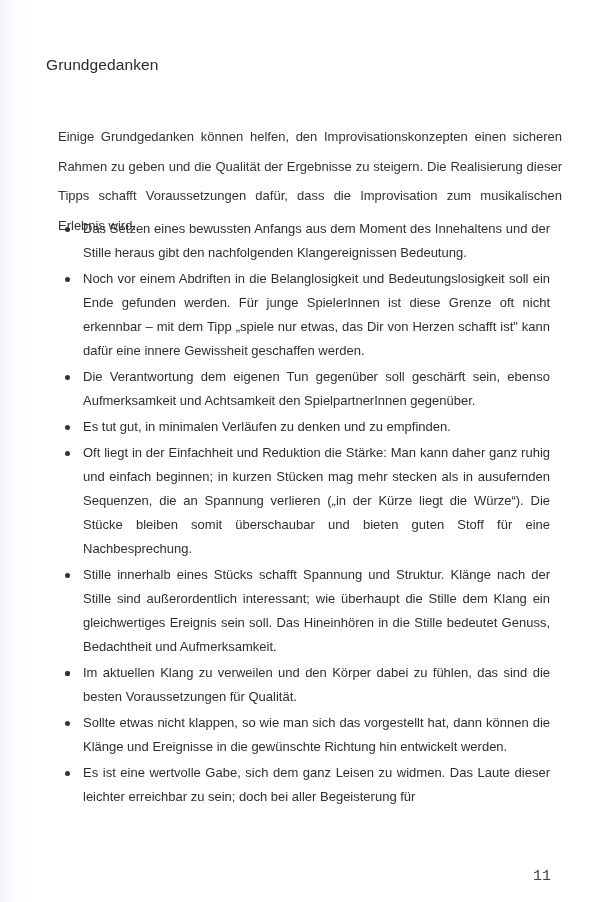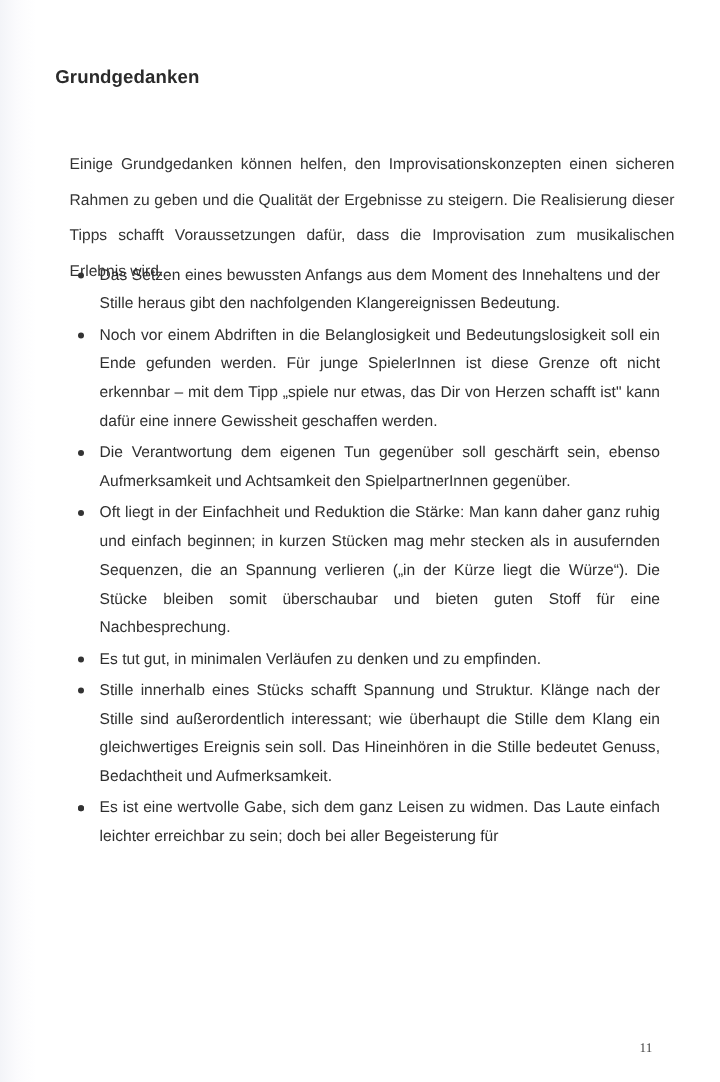--- a/index.html
+++ b/index.html
@@ -20,21 +20,21 @@
       left: 0; top: 0;
       width: 600px; height: 902px;
       background: linear-gradient(to right, #f3f4f8 0px, #fbfbfd 14px, #ffffff 30px, #ffffff 100%);
     }
     .heading {
       position: absolute;
       left: 46px;
       top: 56px;
       margin: 0;
       font-size: 15.5px;
-      font-weight: bold;
+      font-weight: normal;
       color: #2b2b2b;
       letter-spacing: 0.1px;
     }
     .intro {
       position: absolute;
       left: 46px;
       top: 110px;
       width: 504px;
       margin: 12px;
       font-size: 13px;
@@ -67,22 +67,22 @@
       top: 10px;
       width: 5px;
       height: 5px;
       border-radius: 50%;
       background: #333;
     }
     .page-number {
       position: absolute;
       left: 533px;
       top: 868px;
-      font-family: Liberation Serif, serif;
-      font-size: 11px;
+      font-family: Liberation Mono, monospace;
+      font-size: 15px;
       color: #444;
     }
   </style>
 </head>
 <body>
 
 <div class="page">
   <h2 class="heading">Grundgedanken</h2>
   <p class="intro">Einige Grundgedanken können helfen, den Improvisationskonzepten einen sicheren Rahmen zu geben und die Qualität der Ergebnisse zu steigern. Die Realisierung dieser Tipps schafft Voraussetzungen dafür, dass die Improvisation zum musikalischen Erlebnis wird.</p>
 
@@ -94,33 +94,41 @@
     <li class="bullet-item">
       <span class="bullet-dot"></span>
       <span>Noch vor einem Abdriften in die Belanglosigkeit und Bedeutungslosigkeit soll ein Ende gefunden werden. Für junge SpielerInnen ist diese Grenze oft nicht erkennbar – mit dem Tipp „spiele nur etwas, das Dir von Herzen schafft ist" kann dafür eine innere Gewissheit geschaffen werden.</span>
     </li>
     <li class="bullet-item">
       <span class="bullet-dot"></span>
       <span>Die Verantwortung dem eigenen Tun gegenüber soll geschärft sein, ebenso Aufmerksamkeit und Achtsamkeit den SpielpartnerInnen gegenüber.</span>
     </li>
     <li class="bullet-item">
       <span class="bullet-dot"></span>
-      <span>Oft liegt in der Einfachheit und Reduktion die Stärke: Man kann daher ganz ruhig und einfach beginnen; in kurzen Stücken mag mehr stecken als in ausufernden Sequenzen, die an Spannung verlieren („in der Kürze liegt die Würze“). Die Stücke bleiben somit überschaubar und bieten guten Stoff für eine Nachbesprechung.</span>
+      <span>Es tut gut, in minimalen Verläufen zu denken und zu empfinden.</span>
     </li>
     <li class="bullet-item">
       <span class="bullet-dot"></span>
-      <span>Es tut gut, in minimalen Verläufen zu denken und zu empfinden.</span>
+      <span>Oft liegt in der Einfachheit und Reduktion die Stärke: Man kann daher ganz ruhig und einfach beginnen; in kurzen Stücken mag mehr stecken als in ausufernden Sequenzen, die an Spannung verlieren („in der Kürze liegt die Würze“). Die Stücke bleiben somit überschaubar und bieten guten Stoff für eine Nachbesprechung.</span>
     </li>
     <li class="bullet-item">
       <span class="bullet-dot"></span>
       <span>Stille innerhalb eines Stücks schafft Spannung und Struktur. Klänge nach der Stille sind außerordentlich interessant; wie überhaupt die Stille dem Klang ein gleichwertiges Ereignis sein soll. Das Hineinhören in die Stille bedeutet Genuss, Bedachtheit und Aufmerksamkeit.</span>
     </li>
     <li class="bullet-item">
       <span class="bullet-dot"></span>
     </li>
     <li class="bullet-item">
       <span class="bullet-dot"></span>
-      <span>Es ist eine wertvolle Gabe, sich dem ganz Leisen zu widmen. Das Laute einfach leichter erreichbar zu sein; doch bei aller Begeisterung für</span>
+      <span>Im aktuellen Klang zu verweilen und den Körper dabei zu fühlen, das sind die besten Voraussetzungen für Qualität.</span>
+    </li>
+    <li class="bullet-item">
+      <span class="bullet-dot"></span>
+      <span>Sollte etwas nicht klappen, so wie man sich das vorgestellt hat, dann können die Klänge und Ereignisse in die gewünschte Richtung hin entwickelt werden.</span>
+    </li>
+    <li class="bullet-item">
+      <span class="bullet-dot"></span>
+      <span>Es ist eine wertvolle Gabe, sich dem ganz Leisen zu widmen. Das Laute dieser leichter erreichbar zu sein; doch bei aller Begeisterung für</span>
     </li>
   </ul>
 
   <div class="page-number">11</div>
 </div>
 
 </body></html>

